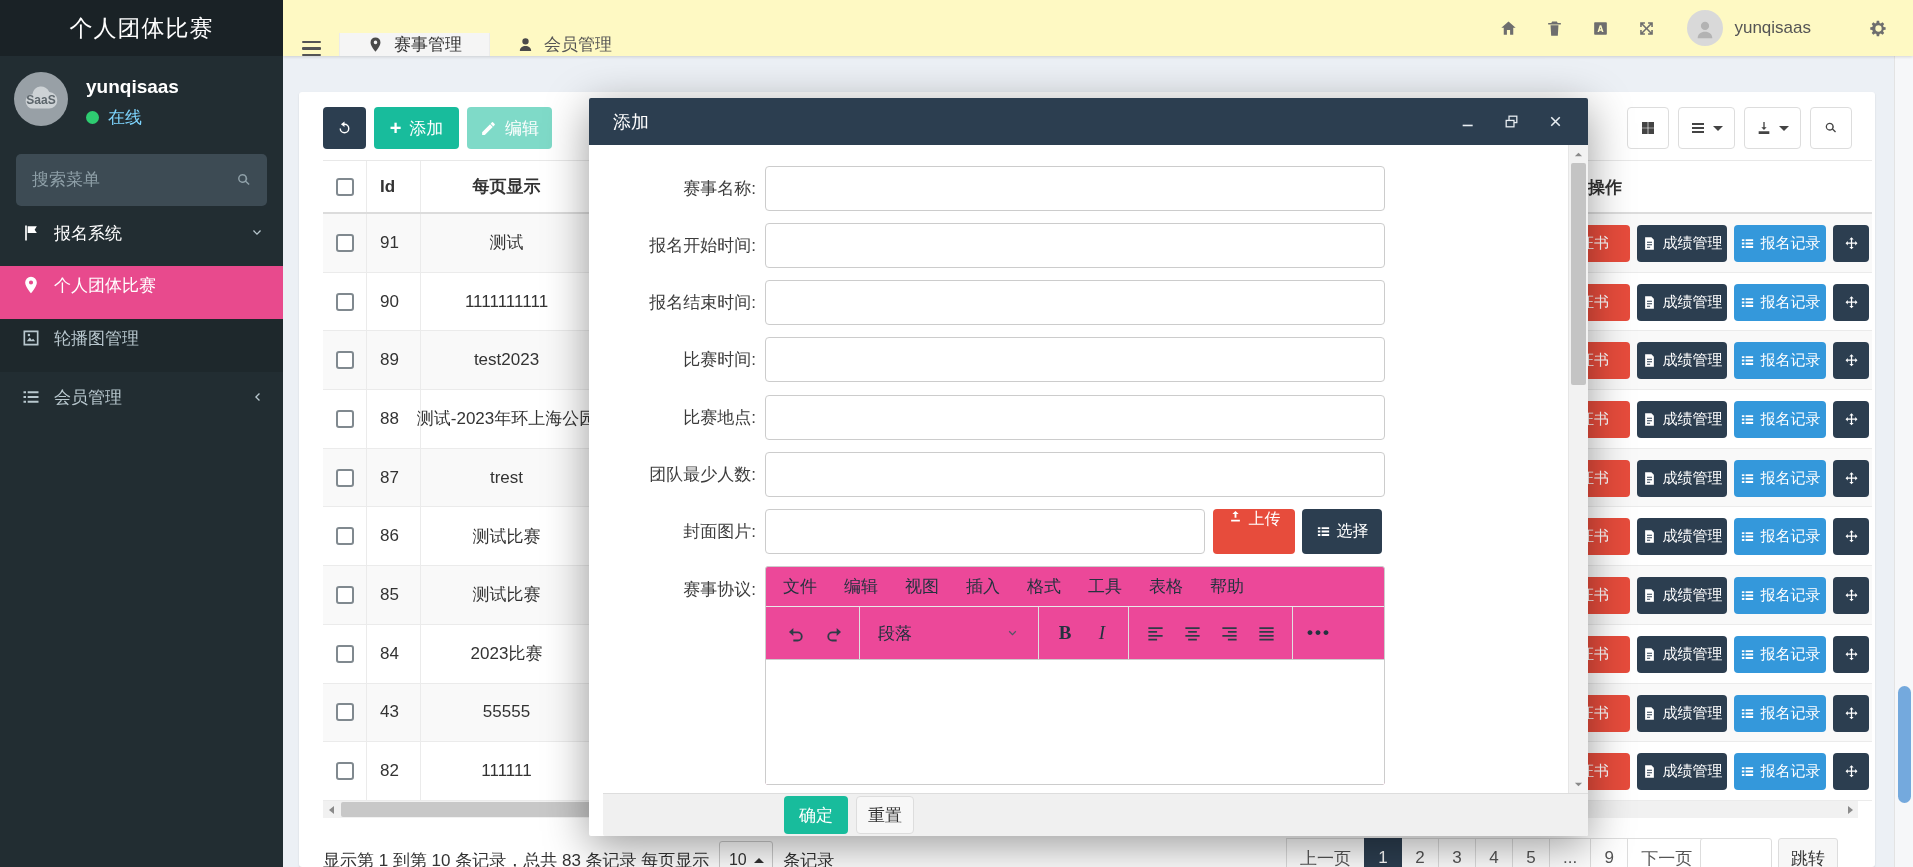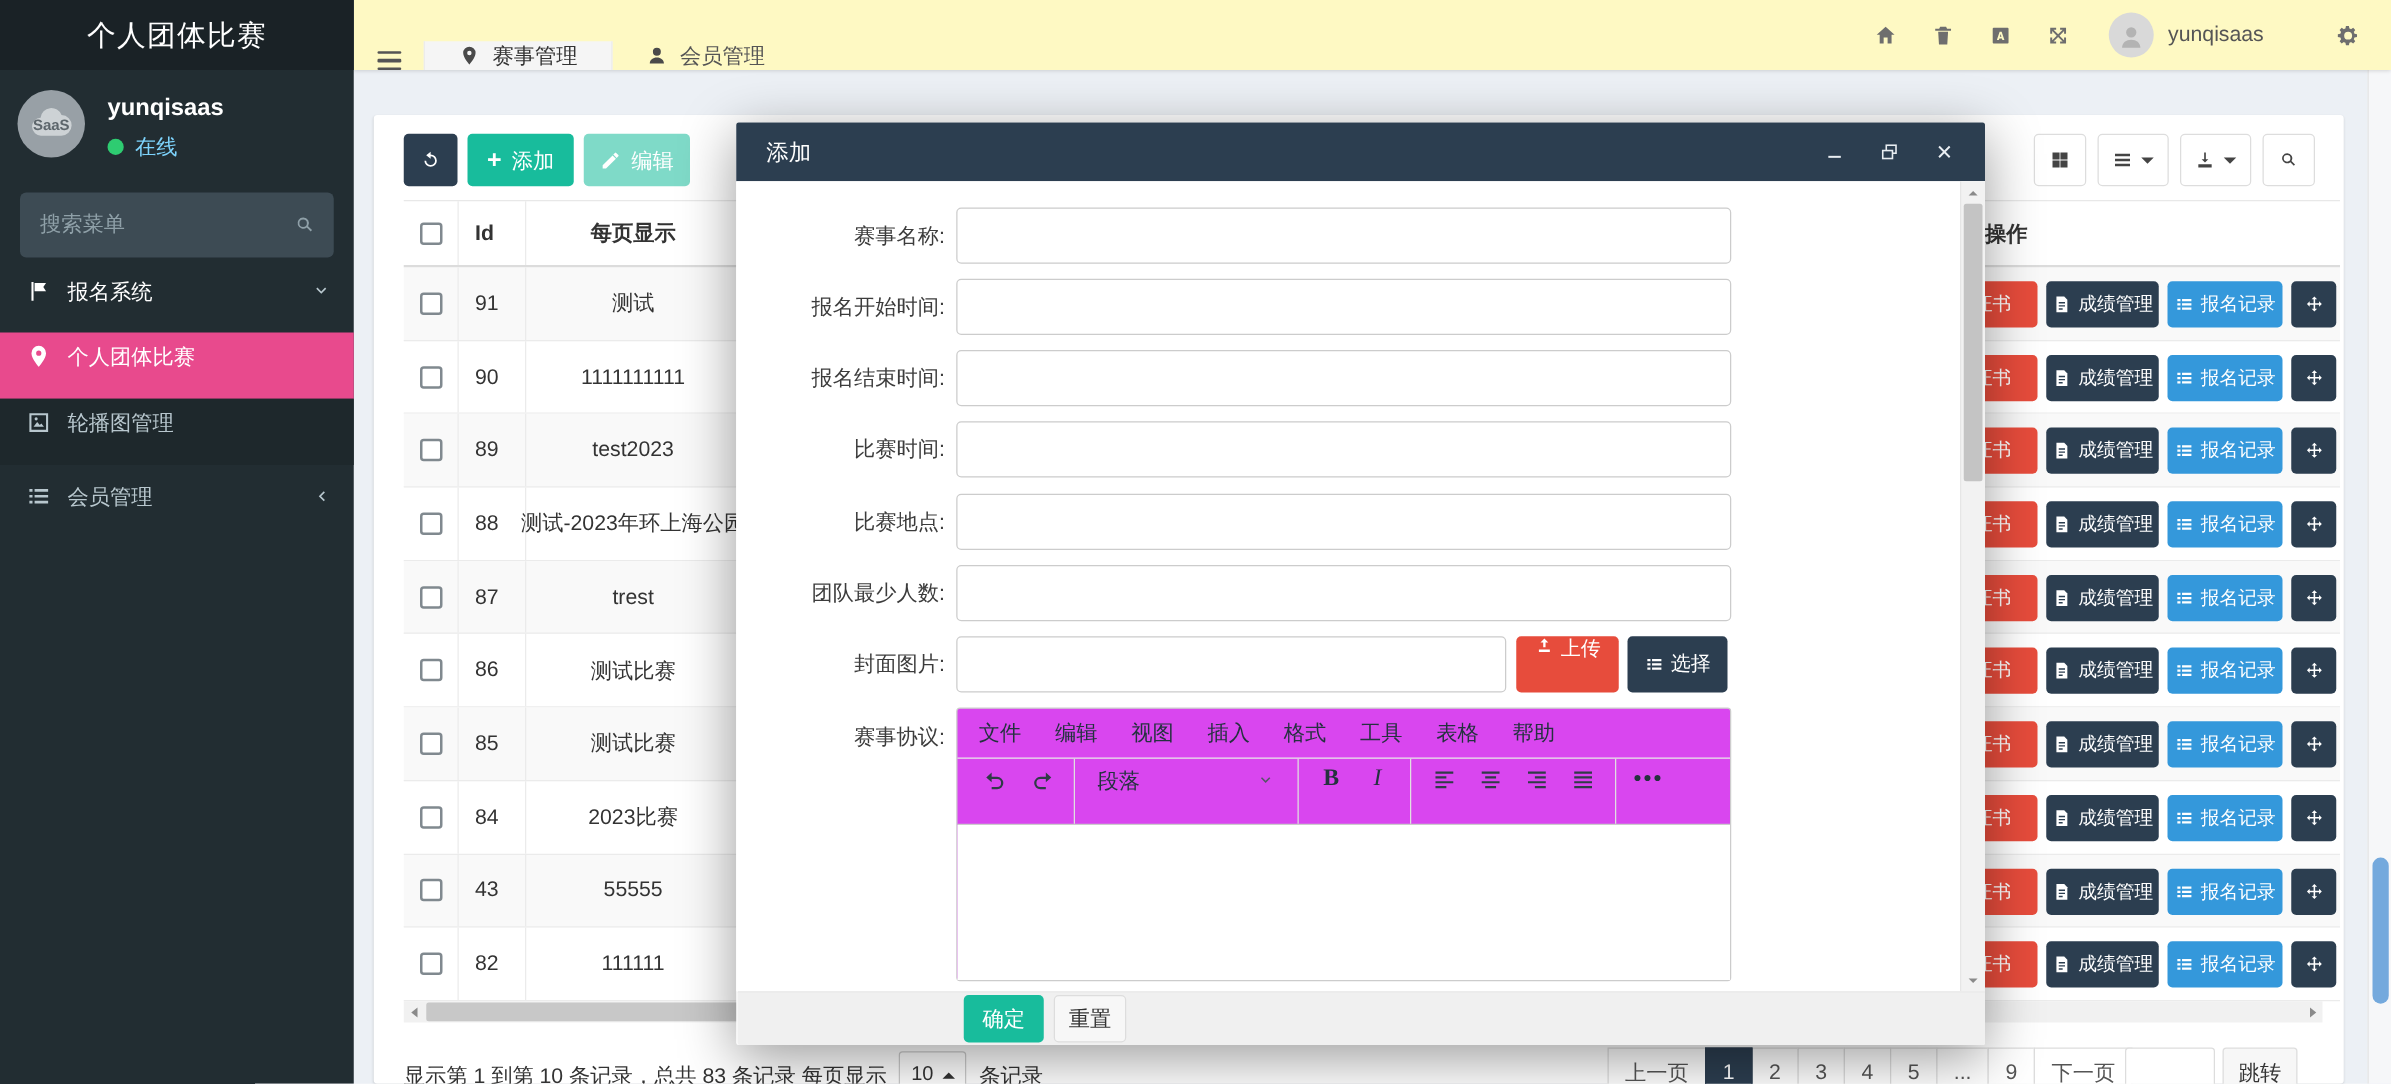--- a/index.html
+++ b/index.html
@@ -113,41 +113,41 @@
   .frow label{width:176px;text-align:right;padding-right:9px;font-size:17px;color:#3c3c3c;white-space:nowrap}
   .finput{width:620px;height:45px;border:1px solid #ccc;border-radius:4px;padding:0 12px;font-size:17px;outline:none;font-family:inherit}
   .frow-0{top:21px}.frow-1{top:78px}.frow-2{top:135px}.frow-3{top:192px}
   .frow-4{top:250px}.frow-5{top:307px}.frow-6{top:364px}
   .frow-editor{top:421px;align-items:flex-start}
   .frow-editor label{padding-top:12px}
   .finput-cover{width:440px}
   .ubtn{width:82px;height:45px;margin-left:8px;background:var(--danger);border-radius:4px;color:#fff;display:flex;align-items:flex-start;justify-content:center;gap:6px;font-size:16px;cursor:pointer}
   .ubtn svg,.sbtn svg{width:15px;height:15px;fill:#fff}
   .sbtn{width:80px;height:45px;margin-left:7px;background:var(--primary);border-radius:4px;color:#fff;display:flex;align-items:center;justify-content:center;gap:6px;font-size:16px;cursor:pointer}
-  .editor{width:620px;border:1px solid #ccc;border-radius:3px;background:#d946ef}
+  .editor{width:620px;border:1px solid #ccc;border-radius:3px;background:#ec4899}
   .emenu{height:40px;display:flex;align-items:center;gap:27px;padding:0 17px;font-size:17px;color:#24323f;border-bottom:1px solid #e9e9e9}
   .emenu span{cursor:pointer;white-space:nowrap}
   .etool{height:53px;display:flex;align-items:stretch;border-bottom:1px solid #ccc;padding:0 4px}
-  .eg{display:flex;align-items:flex-start;gap:5px;padding:0 10px}
+  .eg{display:flex;align-items:center;gap:5px;padding:0 10px}
   .eg + .eg{border-left:1px solid #e0e0e0}
   .ebtn{width:32px;height:32px;display:flex;align-items:center;justify-content:center;border-radius:3px;cursor:pointer;color:#24323f}
   .ebtn svg{width:19px;height:19px;fill:#2f3b47}
   .flip{transform:scaleX(-1)}
   .para{width:158px;height:34px;display:flex;align-items:center;justify-content:space-between;padding:0 8px;font-size:17px;color:#24323f;cursor:pointer;border-radius:3px}
   .para svg{width:15px;height:15px;fill:#556}
   .bold{font-weight:900;font-size:19px;font-family:"Liberation Serif","DejaVu Serif",serif}
   .ital{font-style:italic;font-size:19px;font-family:"Liberation Serif","DejaVu Serif",serif}
   .dots{font-size:17px;letter-spacing:2px;font-weight:bold}
   .earea{height:124px;background:#fff}
   .mscroll{position:absolute;right:0;top:0;bottom:0;width:20px;background:#f2f2f2;border-left:1px solid #e6e6e6}
   .ms-arrow{position:absolute;left:0;width:19px;height:16px;display:flex;align-items:center;justify-content:center}
   .ms-arrow svg{width:9px;height:9px;fill:#8a8a8a}
   .ms-up{top:1px}.ms-down{bottom:1px}
   .ms-thumb{position:absolute;left:2px;top:18px;width:15px;height:222px;background:#c4c4c4;border-radius:2px}
-  .mfoot{position:absolute;left:1px;right:0;bottom:0;height:43px;background:#f0f0f0;border-top:1px solid #ddd;display:flex;align-items:center;padding-left:181px;gap:8px;border-radius:0 0 2px 2px}
+  .mfoot{position:absolute;left:14px;right:0;bottom:0;height:43px;background:#f0f0f0;border-top:1px solid #ddd;display:flex;align-items:center;padding-left:181px;gap:8px;border-radius:0 0 2px 2px}
   .okbtn{width:64px;height:38px;background:var(--success);border:0;border-radius:4px;color:#fff;font-size:17px;display:flex;align-items:center;justify-content:center;cursor:pointer}
   .resetbtn{width:58px;height:38px;background:#f7f7f7;border:1px solid #ddd;border-radius:4px;color:#333;font-size:17px;display:flex;align-items:center;justify-content:center;cursor:pointer}
 </style>
 </head>
 <body>
 
 <svg width="0" height="0" style="position:absolute">
   <symbol id="i-pin" viewBox="0 0 24 24">
       <path d="M12 2a7 7 0 0 0-7 7c0 5.2 7 13 7 13s7-7.8 7-13a7 7 0 0 0-7-7zm0 9.5a2.5 2.5 0 1 1 0-5 2.5 2.5 0 0 1 0 5z"></path>
     </symbol>

